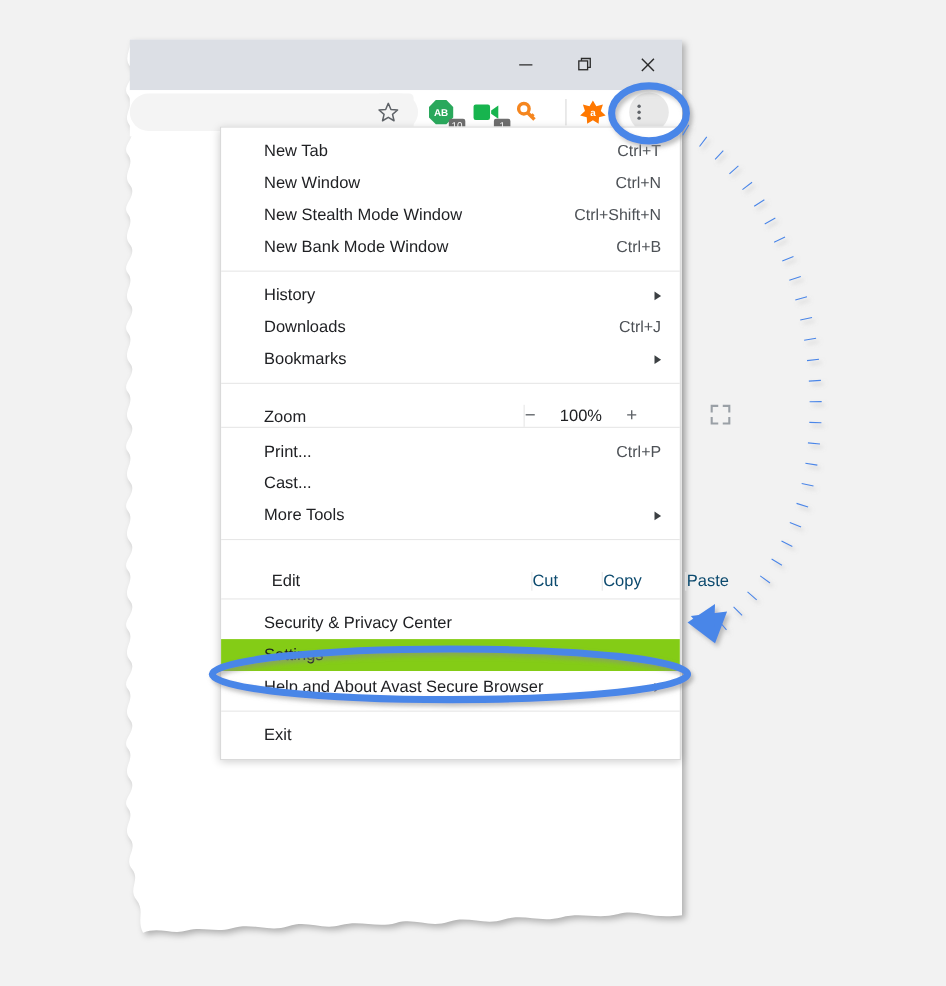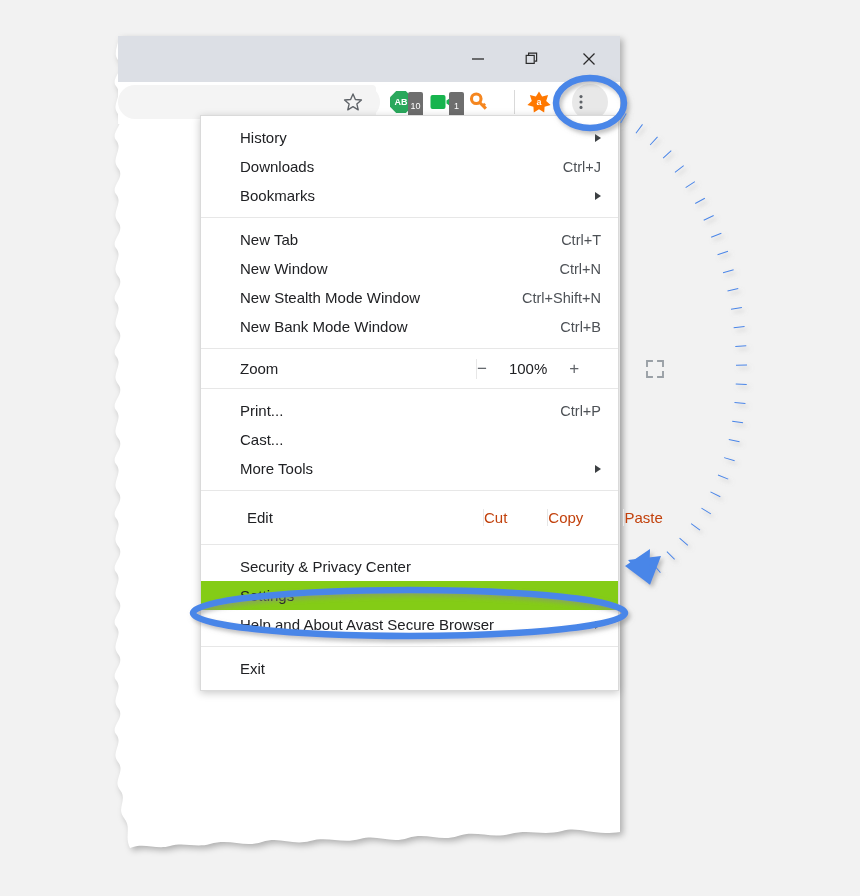--- a/index.html
+++ b/index.html
@@ -48,21 +48,21 @@
   #video-btn{left:429px;}
   #key-btn{left:468px;}
   #sep-toolbar{position:absolute;left:514px;top:90px;width:1px;height:24px;background:#d9d9d9;}
   #avast-btn{left:526px;}
   #menu-btn{left:572px;width:36px;height:36px;top:84px;border-radius:50%;background:#e8e8e8;}
 
   .badge{
     position:absolute;right:-1px;bottom:-1px;
     background:#6e6e6e;color:#fff;font-size:9px;line-height:12px;
     min-width:13px;text-align:center;border-radius:2px;
-    font-family:"Liberation Sans",sans-serif;padding:8px 1px;
+    font-family:"Liberation Sans",sans-serif;padding:0 1px;
   }
 
   
   #menu{
     position:absolute;left:200px;top:115px;width:417px;
     background:#fff;border:1px solid #dadada;
     box-shadow:0 2px 8px rgba(0,0,0,0.22);
   }
   .mgroup{padding:7px 0;}
   .mgroup+.mgroup{border-top:1px solid #e7e7e7;}
@@ -71,32 +71,32 @@
     padding:0 17px 0 39px;font-size:15px;color:#202124;
     justify-content:space-between;
   }
   .mrow .accel{color:#4d5156;font-size:14.5px;}
   .mrow.hl{background:#84cc16;}
   .arrow{
     width:0;height:0;border-left:6px solid #3c4043;
     border-top:4.5px solid transparent;border-bottom:4.5px solid transparent;
   }
   
-  .splitrow{display:flex;align-items:center;height:39px;gap:40px;}
+  .splitrow{display:flex;align-items:flex-end;height:39px;gap:40px;}
   .splitrow .lbl{flex:0 0 auto;display:flex;align-items:center;
     padding-left:39px;font-size:15px;color:#202124;}
   .zoomlabel{width:196px;}
   .zoomctl{flex:1;display:flex;align-items:center;justify-content:center;
     gap:22px;border-left:1px solid #e7e7e7;font-size:15px;color:#202124;}
   .zoomctl .sign{color:#5f6368;font-size:17px;}
   .fs{flex:0 0 70px;display:flex;align-items:center;justify-content:center;
     border-left:1px solid #e7e7e7;}
   .editlabel{width:196px;}
   .editbtn{flex:1;display:flex;align-items:center;justify-content:center;
-    border-left:1px solid #e7e7e7;font-size:15px;color:#c2410c;}
+    border-left:1px solid #e7e7e7;font-size:15px;color:#0c4a6e;}
 
   
   #annot{position:absolute;left:0;top:0;width:860px;height:896px;pointer-events:none;}
 </style>
 </head>
 <body>
 
 <svg id="sheet" viewBox="0 0 510 820">
   <path id="sheet-bg" fill="#ffffff" d="
     M 8,0 L 510,0 L 510,796
@@ -191,49 +191,49 @@
     <circle cx="9" cy="3.6" r="1.55" fill="#5f6368"></circle>
     <circle cx="9" cy="9" r="1.55" fill="#5f6368"></circle>
     <circle cx="9" cy="14.4" r="1.55" fill="#5f6368"></circle>
   </svg>
 </div>
 
 <div id="menu">
 
   <div class="mgroup">
     <div class="mrow">
+      <span>New Tab</span>
+      <span class="accel">Ctrl+T</span>
+    </div>
+    <div class="mrow">
+      <span>New Window</span>
+      <span class="accel">Ctrl+N</span>
+    </div>
+    <div class="mrow">
+      <span>New Stealth Mode Window</span>
+      <span class="accel">Ctrl+Shift+N</span>
+    </div>
+    <div class="mrow">
+      <span>New Bank Mode Window</span>
+      <span class="accel">Ctrl+B</span>
+    </div>
+  </div>
+
+  <div class="mgroup">
+    <div class="mrow">
       <span>History</span>
       <span class="arrow"></span>
     </div>
     <div class="mrow">
       <span>Downloads</span>
       <span class="accel">Ctrl+J</span>
     </div>
     <div class="mrow">
       <span>Bookmarks</span>
       <span class="arrow"></span>
-    </div>
-  </div>
-
-  <div class="mgroup">
-    <div class="mrow">
-      <span>New Tab</span>
-      <span class="accel">Ctrl+T</span>
-    </div>
-    <div class="mrow">
-      <span>New Window</span>
-      <span class="accel">Ctrl+N</span>
-    </div>
-    <div class="mrow">
-      <span>New Stealth Mode Window</span>
-      <span class="accel">Ctrl+Shift+N</span>
-    </div>
-    <div class="mrow">
-      <span>New Bank Mode Window</span>
-      <span class="accel">Ctrl+B</span>
     </div>
   </div>
 
   <div class="mgroup" style="padding:0;">
     <div class="splitrow">
       <div class="lbl zoomlabel">Zoom</div>
       <div class="zoomctl">
         <span class="sign">−</span>
         <span>100%</span>
         <span class="sign">+</span>

